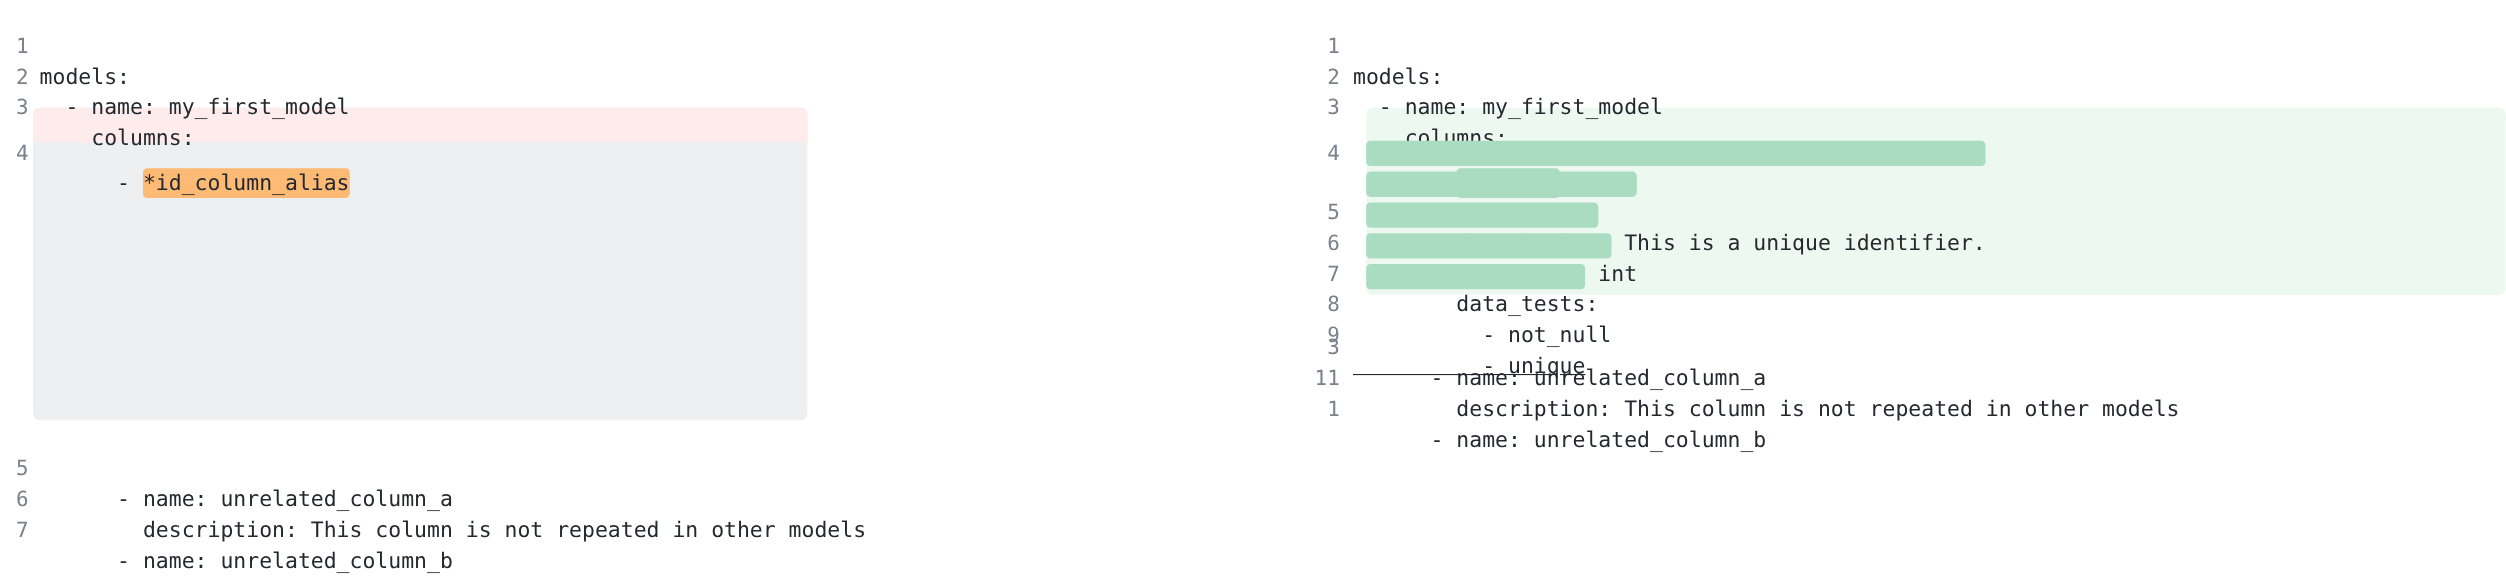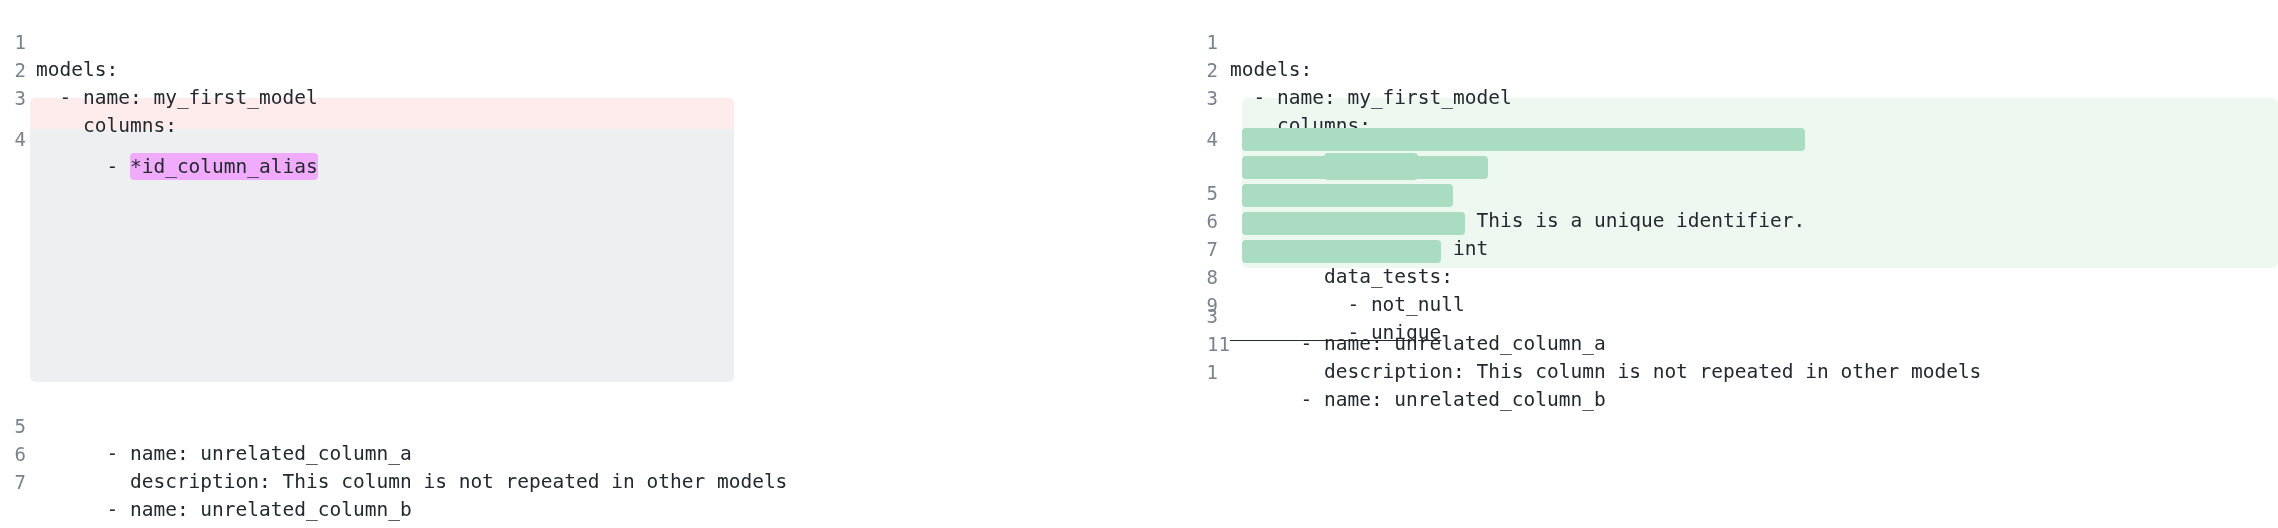--- a/index.html
+++ b/index.html
@@ -86,21 +86,21 @@
   #panel-right .ln { width: 28px; }
   #panel-right .code { left: 40px; }
 
   
   .hl {
     border-radius: 4px;
     padding: 2px 0;
     box-decoration-break: clone;
     -webkit-box-decoration-break: clone;
   }
-  .hl-del { background: #f0abfc; }
+  .hl-del { background: #fdba74; }
   .hl-add { background: #a9dcc0; }
 
   
   .bar-add {
     position: absolute;
     background: #a9dcc0;
     border-radius: 4px;
     height: 23px;
     z-index: 1;
   }
@@ -205,21 +205,21 @@
       <span class="ln" style="left:0px">9</span>
       <span class="code"><span class="hl hl-add" style="background: transparent; text-decoration: underline;">          - unique</span></span>
     </div>
 
     <div class="line" style="top:276px">
       <span class="ln" style="left:0px">3</span>
       <span class="code">      - name: unrelated_column_a</span>
     </div>
 
     <div class="line" style="top:304px">
-      <span class="ln" style="left:12px">11</span>
+      <span class="ln" style="left:0px">11</span>
       <span class="code">        description: This column is not repeated in other models</span>
     </div>
 
     <div class="line" style="top:332px">
       <span class="ln" style="left:0px">1</span>
       <span class="code">      - name: unrelated_column_b</span>
     </div>
 
   </div>
 

